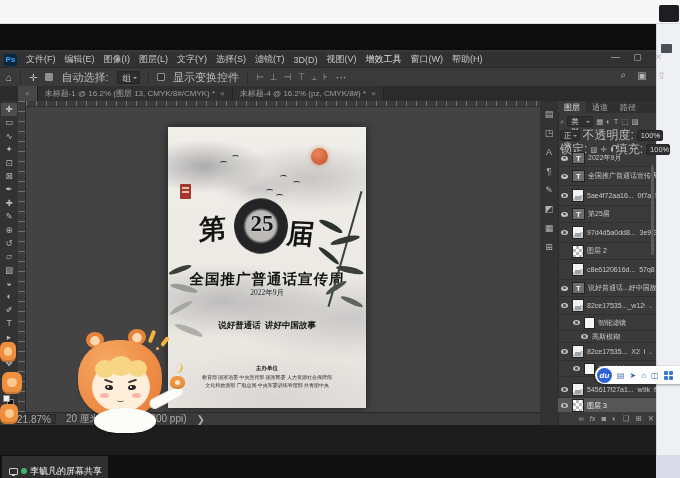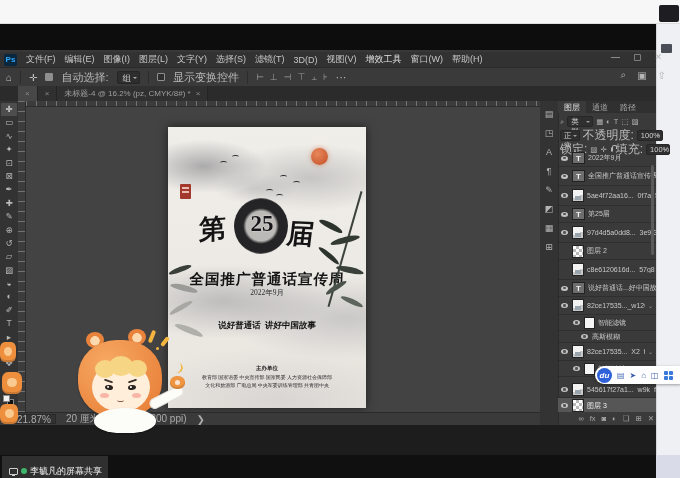--- a/index.html
+++ b/index.html
@@ -229,20 +229,21 @@
     <span>⌕</span>
     <span>▣</span>
     <span>⇪</span>
   </div>
 
   <div class="abs tabbar">
     <span class="dtab active">
       <span class="x">×</span>
     </span>
     <span class="dtab">
+      <span>未标题-1 @ 16.2% (图层 13, CMYK/8#/CMYK) *</span>
       <span class="x">×</span>
     </span>
     <span class="dtab">
       <span>未标题-4 @ 16.2% (pz, CMYK/8#) *</span>
       <span class="x">×</span>
     </span>
   </div>
 
   <div class="abs toolbar">
     <span class="tool active">✛</span>

